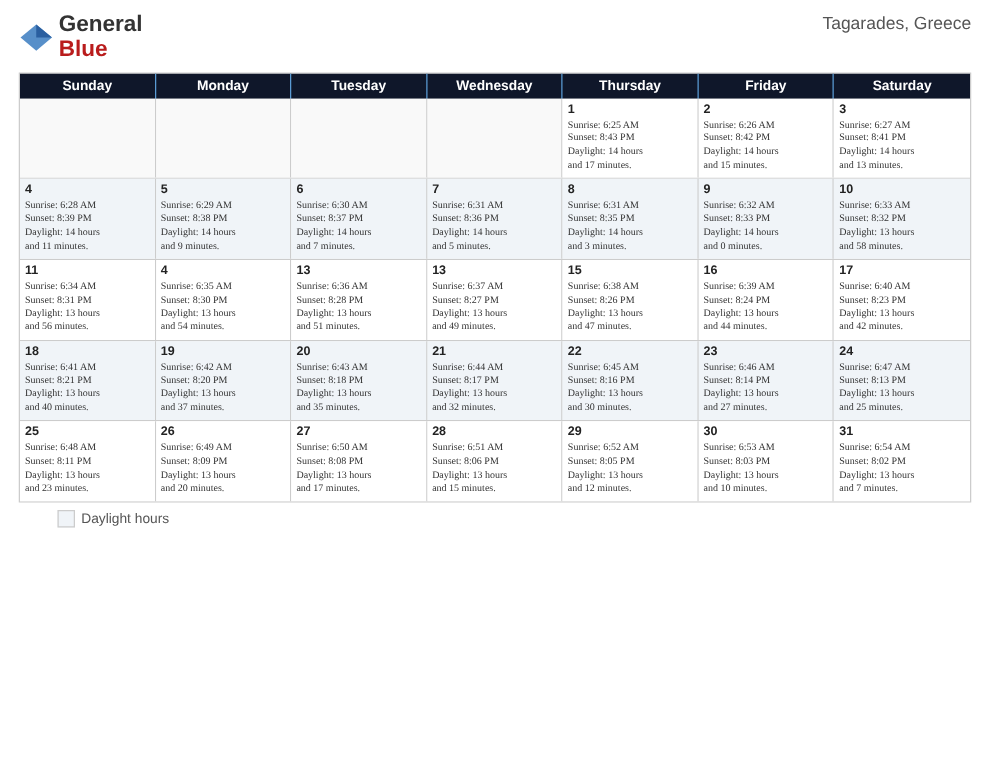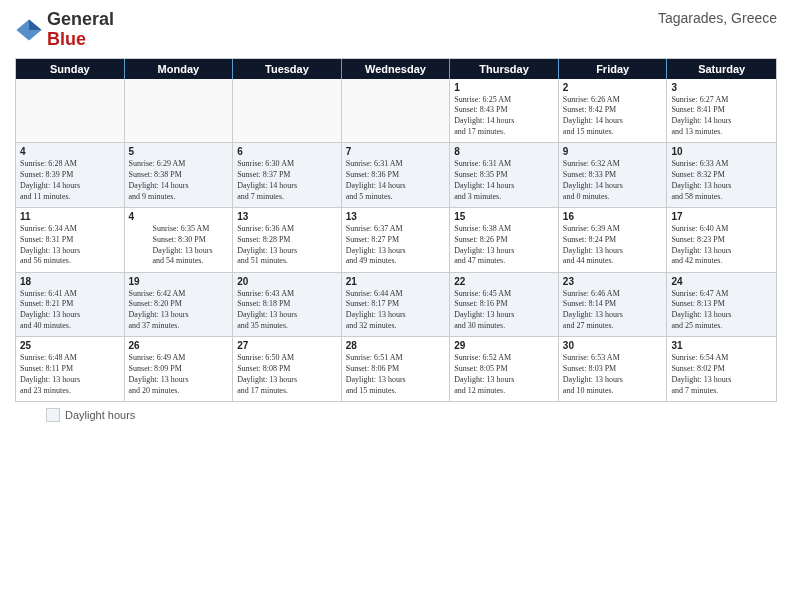--- a/index.html
+++ b/index.html
@@ -242,21 +242,21 @@
         <div class="cal-row">
           <div class="cal-cell">
             <div class="day-num">11</div>
             <div class="cell-info" style="white-space: pre-line;">Sunrise: 6:34 AM
 Sunset: 8:31 PM
 Daylight: 13 hours
 and 56 minutes.</div>
           </div>
           <div class="cal-cell">
             <div class="day-num">4</div>
-            <div class="cell-info" style="white-space: pre-line; margin-left: 24px;">Sunrise: 6:35 AM
+            <div class="cell-info" style="white-space: pre-line;">Sunrise: 6:35 AM
 Sunset: 8:30 PM
 Daylight: 13 hours
 and 54 minutes.</div>
           </div>
           <div class="cal-cell">
             <div class="day-num">13</div>
             <div class="cell-info" style="white-space: pre-line;">Sunrise: 6:36 AM
 Sunset: 8:28 PM
 Daylight: 13 hours
 and 51 minutes.</div>

